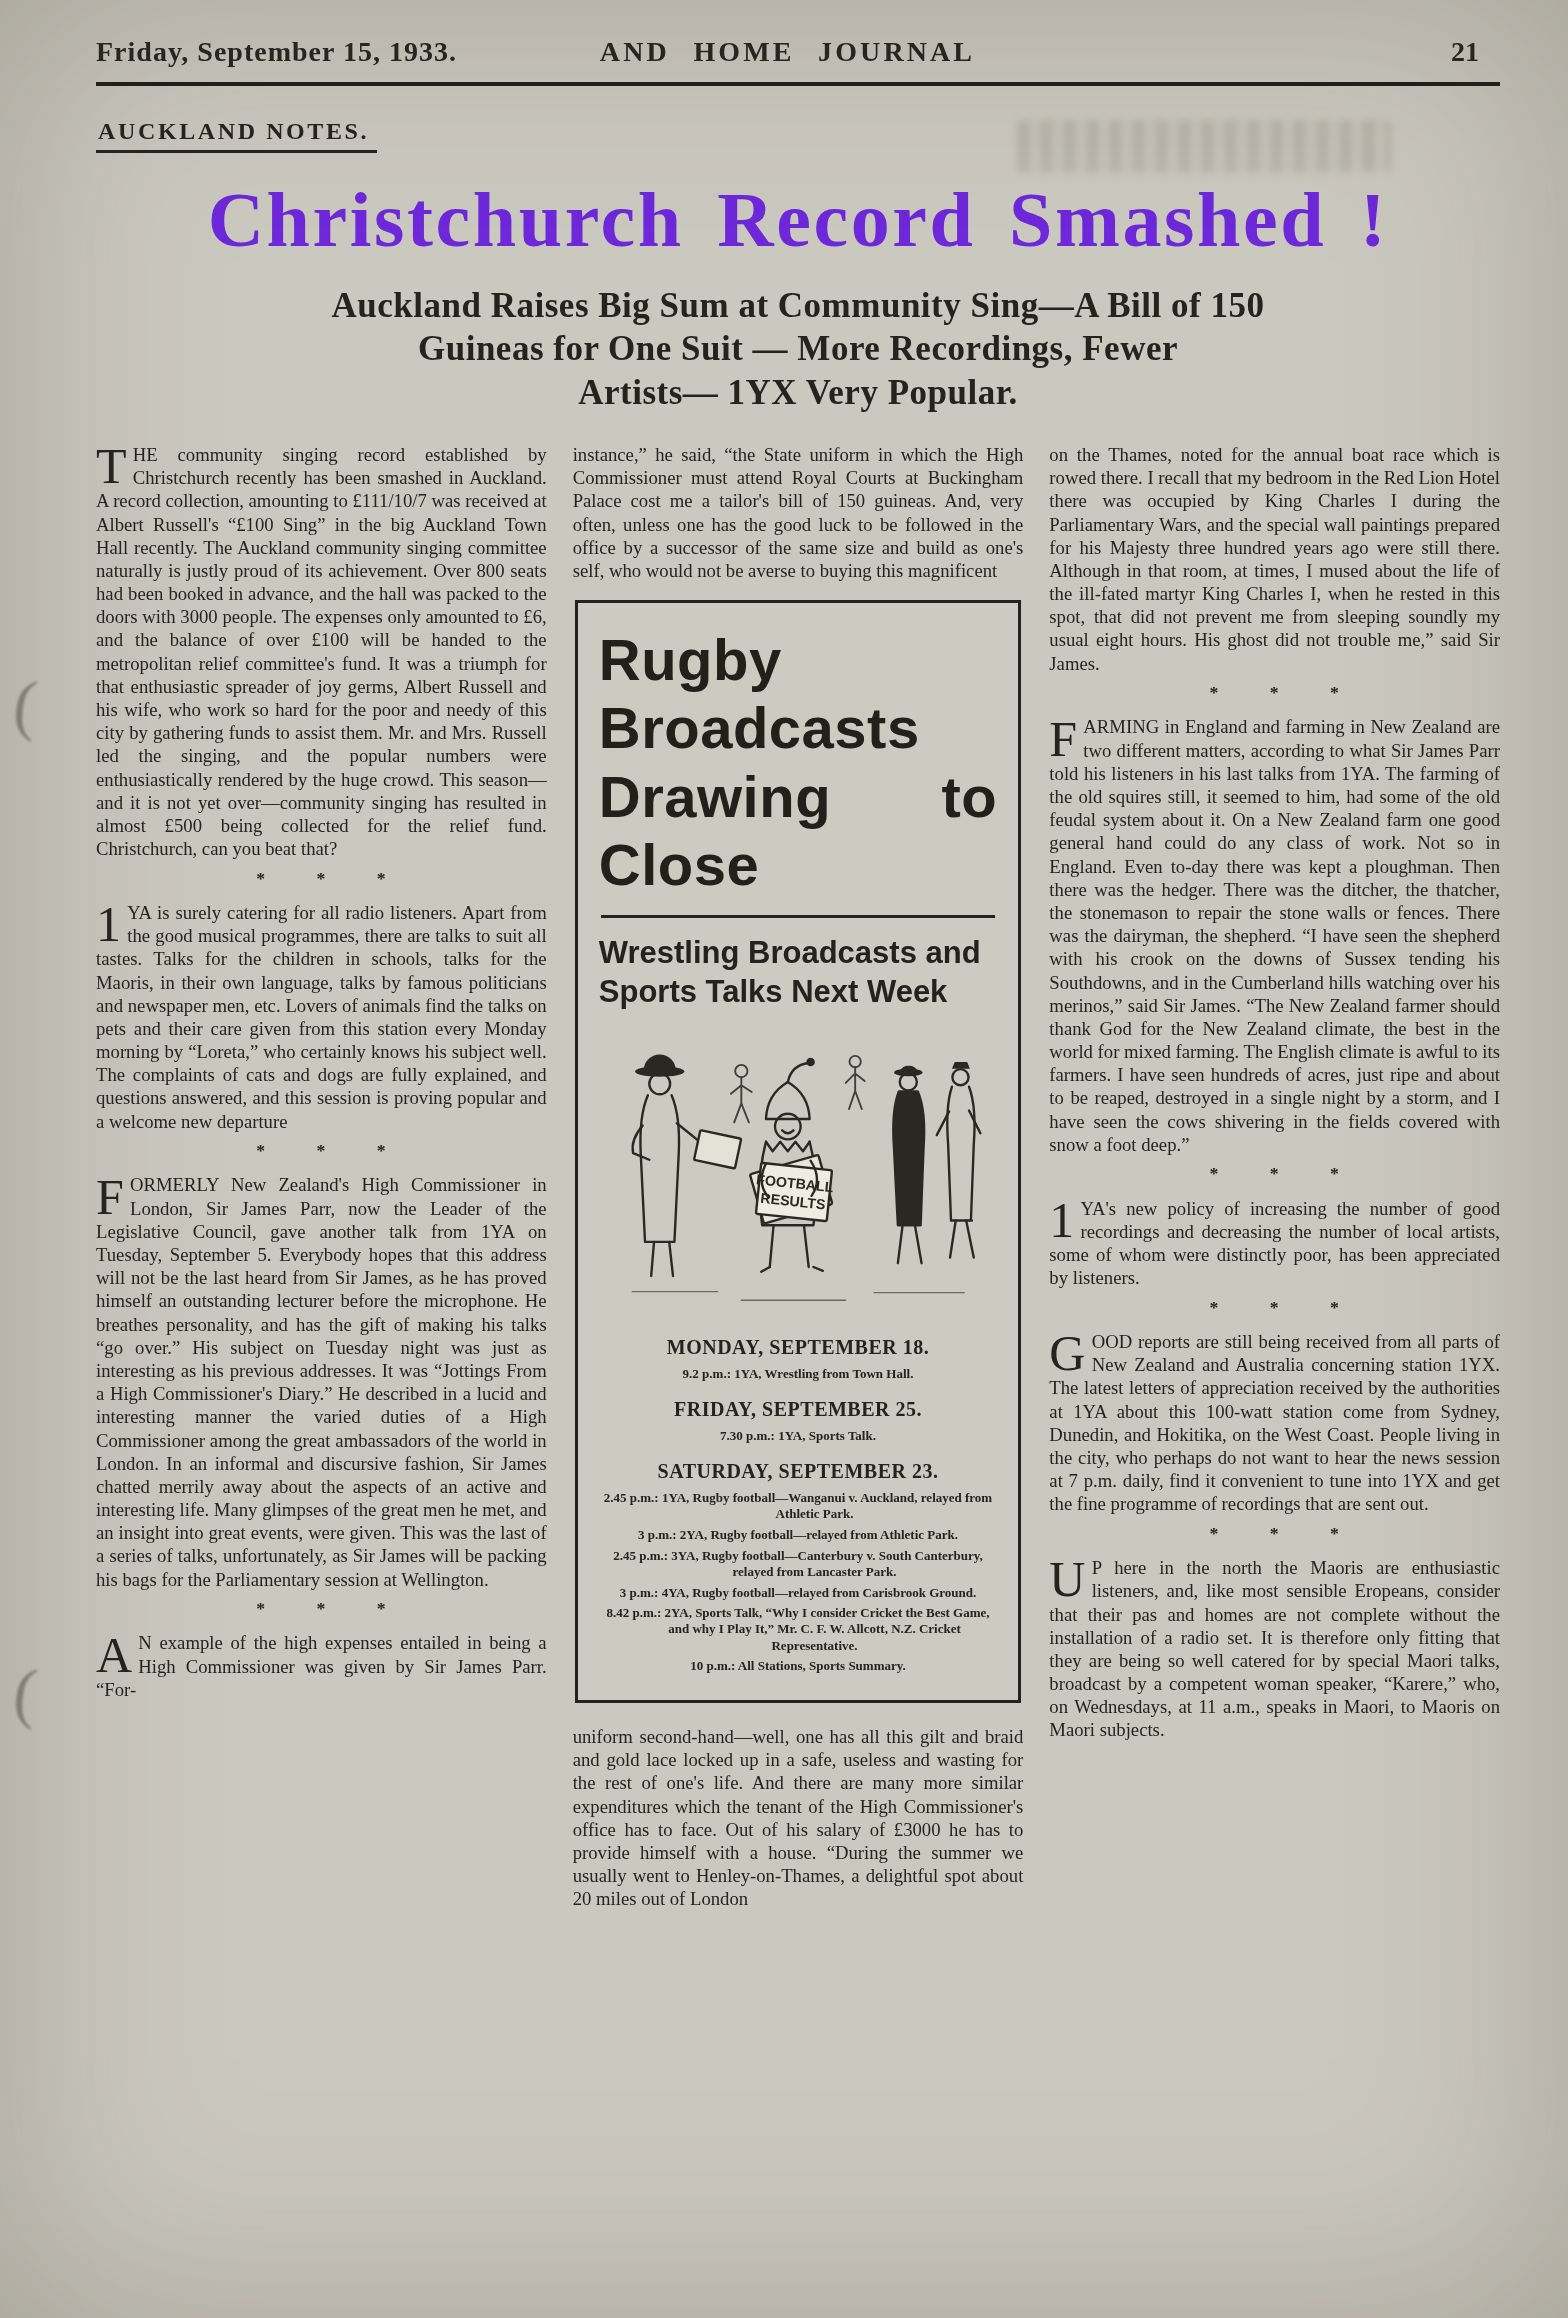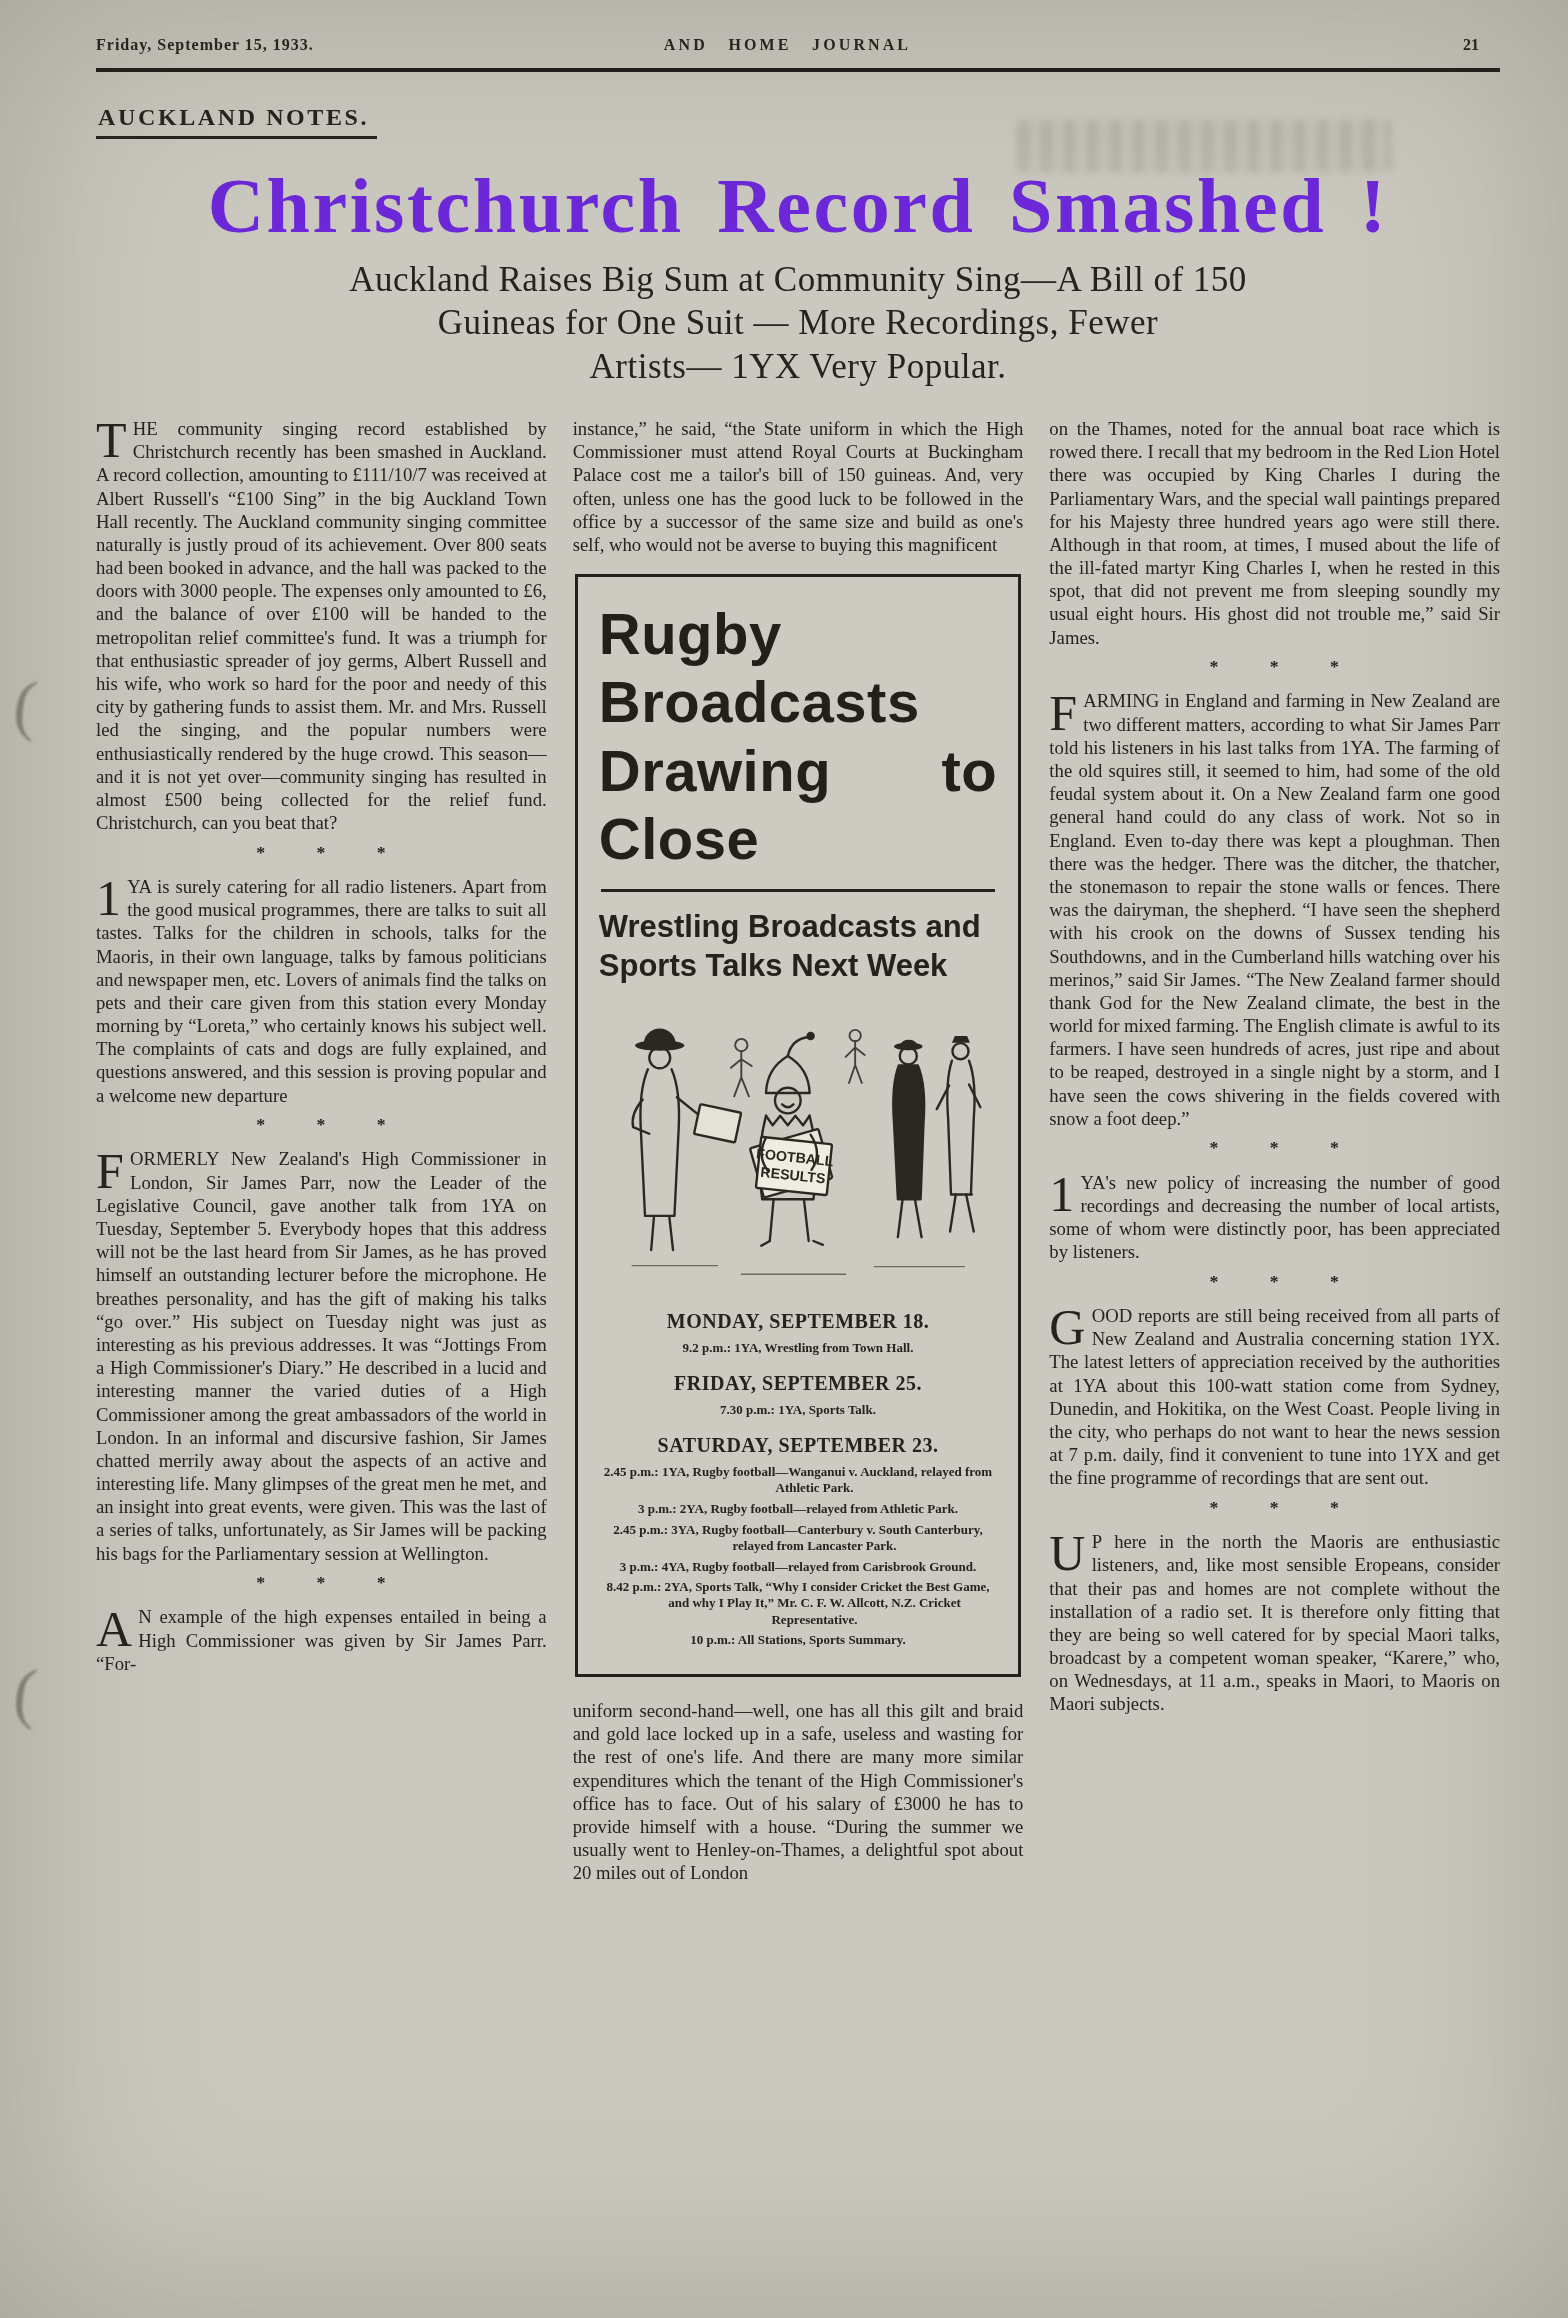--- a/index.html
+++ b/index.html
@@ -9,36 +9,36 @@
     position:relative; width:1568px; height:2319px; overflow:hidden;
     background:var(--paper);
     padding:36px 68px 31px 96px;
     font-family:"Liberation Serif","DejaVu Serif",serif;
     color:var(--ink);
   }
   .page::after {
     content:""; position:absolute; inset:0; pointer-events:none;
     box-shadow: inset 0 0 218px rgba(70,64,52,.28);
   }
-  .masthead { display:flex; align-items:baseline; font-weight:bold; font-size:16px; }
+  .masthead { display:flex; align-items:baseline; font-weight:bold; font-size:28px; }
   .m-date { flex:1; letter-spacing:1px; }
   .m-title { flex:1.3; text-align:center; letter-spacing:3.1px; word-spacing:13.5px; }
   .m-page { flex:1; text-align:right; padding-right:21px; }
   .head-rule { height:4.2px; background:var(--rule); margin-top:13.5px; }
   .section-heading {
     display:inline-block; margin-top:32px; font-size:24px; font-weight:bold;
     letter-spacing:2.6px; border-bottom:3.6px solid var(--ink); padding:0 8.3px 5.2px 2.1px;
   }
   .headline {
     margin:26px 0 0; text-align:center; font-size:78px; font-weight:bold;
     letter-spacing:2.6px; word-spacing:11.4px; color:#6d28d9; line-height:1.05;
   }
   .subheadline {
-    margin:11px auto 0; max-width:1196px; text-align:center;
-    font-size:35px; line-height:1.24; font-weight:normal; letter-spacing:0.5px;
+    margin:23px auto 0; max-width:1196px; text-align:center;
+    font-size:35px; line-height:1.24; font-weight:bold; letter-spacing:0.5px;
   }
   .columns { display:flex; gap:26px; margin-top:29px; }
   .col { flex:1; font-size:18.7px; line-height:1.24; text-align:justify; }
   .para { margin:0 0 6.2px; }
   .dropcap { float:left; font-size:50px; line-height:41px; padding:2.1px 6.2px 0 0; margin-top:1px; }
   .sep { text-align:center; font-weight:bold; font-size:17.7px; word-spacing:45px; letter-spacing:1px; margin:7.3px 0 11.4px; }
   .ad-box { border:3.1px solid #24221c; margin:17.7px 2.1px 22px; padding:23px 21px 21px; background:rgba(255,255,255,0.04); }
   .ad-title {
     font-family:"Liberation Sans","DejaVu Sans",sans-serif; font-size:58px; font-weight:bold;
     line-height:1.18; letter-spacing:0.5px; color:#22201a;

